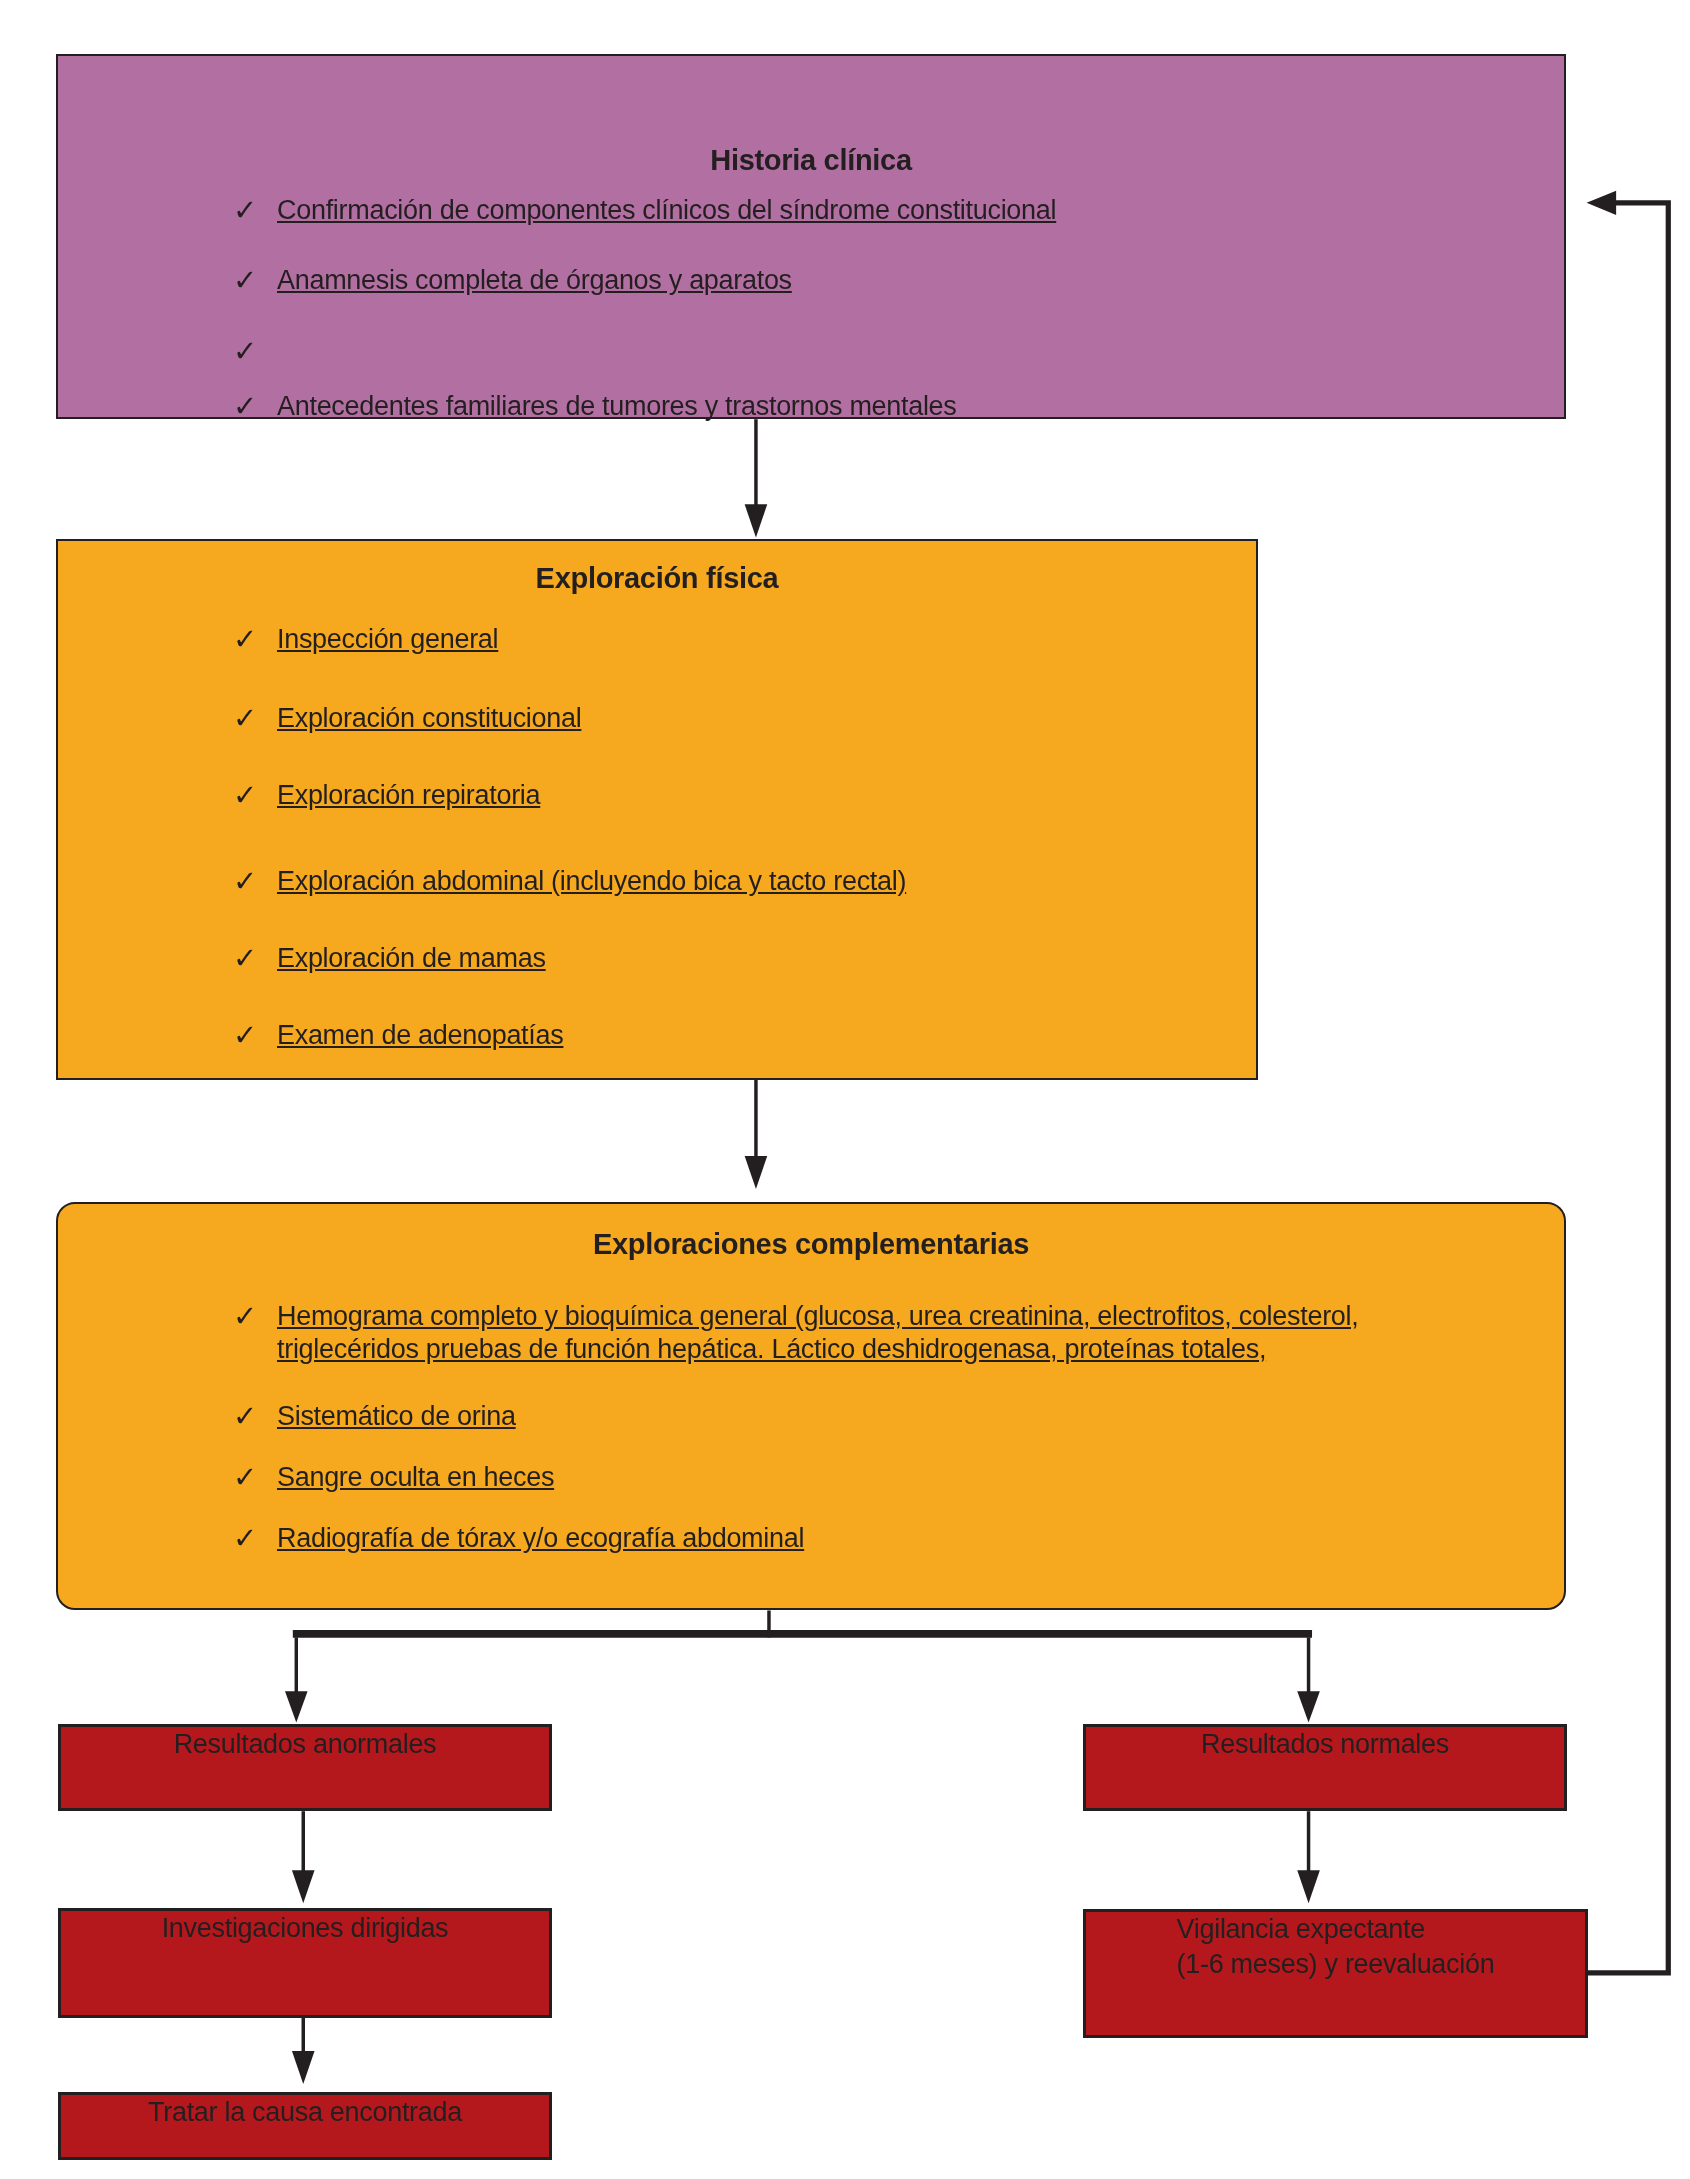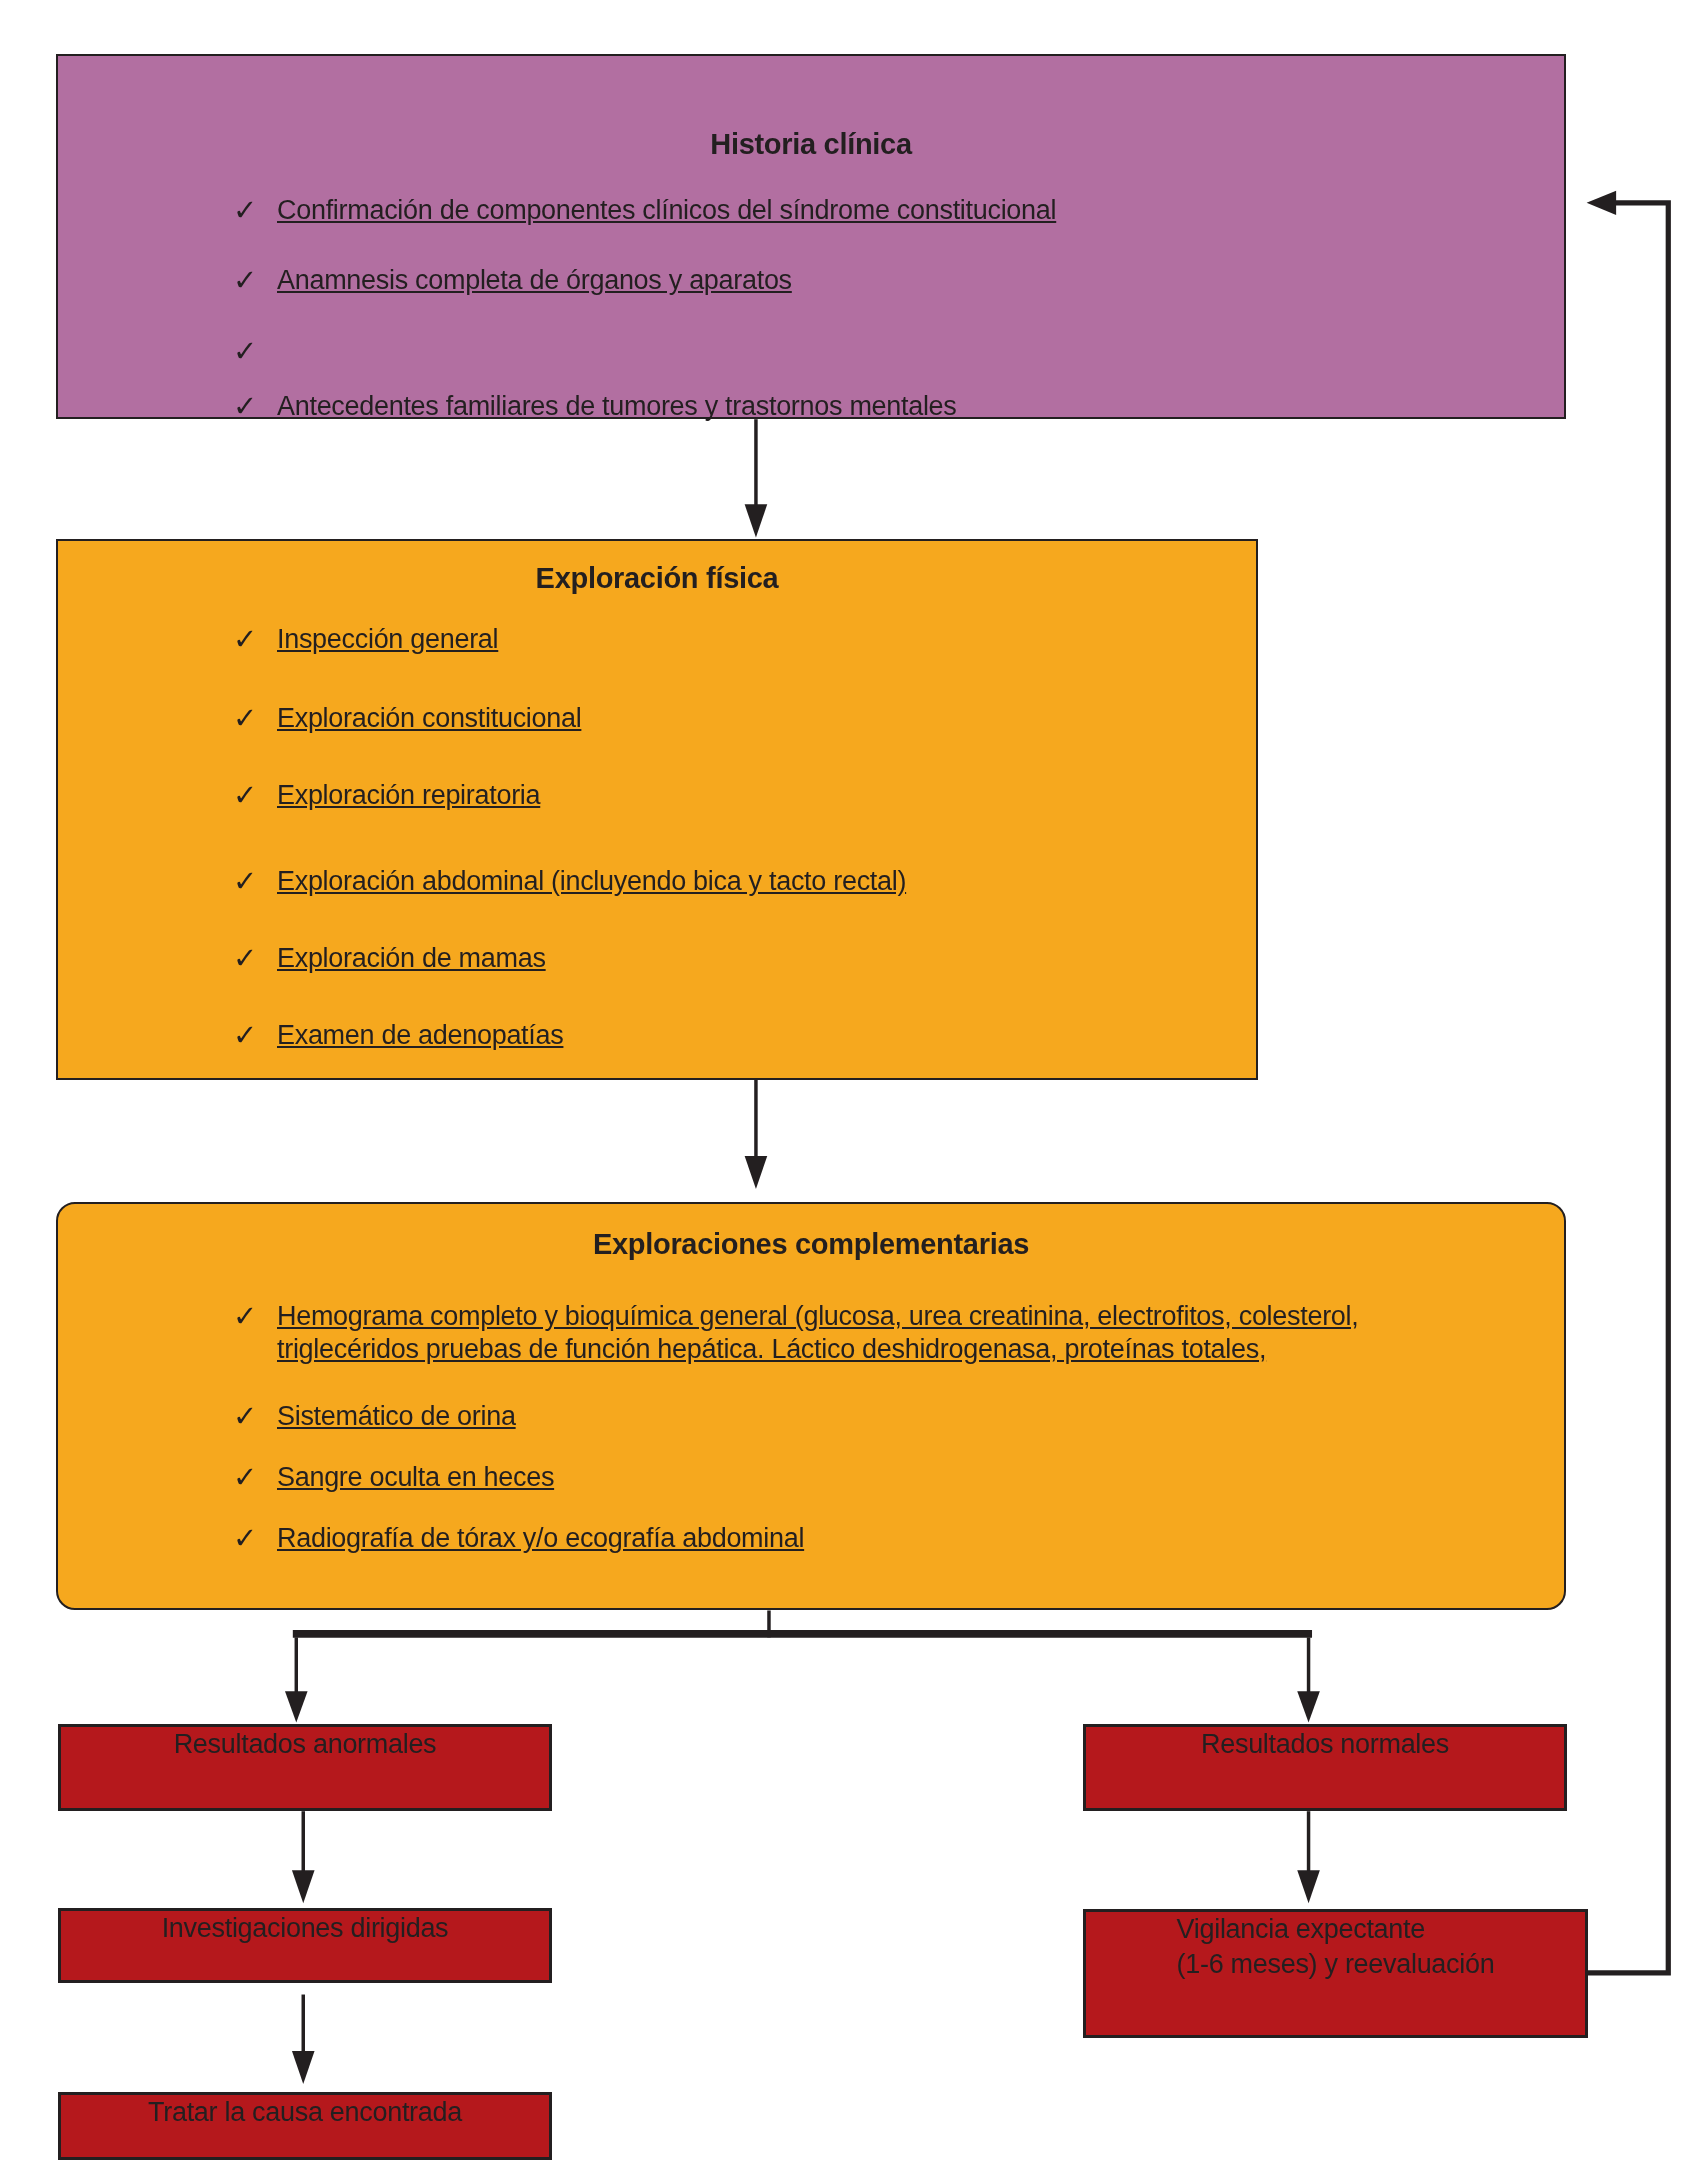--- a/index.html
+++ b/index.html
@@ -64,21 +64,21 @@
     <polygon class="fillhead" points="1493,2152 1519,2152 1506,2190"></polygon>
 
     <line class="stroke" x1="349" y1="2295" x2="349" y2="2364" stroke-width="4"></line>
     <polygon class="fillhead" points="336,2360 362,2360 349,2398"></polygon>
 
     <polyline points="1803,2270 1920,2270 1920,233 1858,233" fill="none" class="stroke" stroke-width="6"></polyline>
     <polygon class="fillhead" points="1860,219 1860,247 1826,233"></polygon>
   </svg>
 
   <section class="box purple" style="left:56px;top:54px;width:1510px;height:365px;">
-    <h2 class="box-title" style="top:72px;">Historia clínica</h2>
+    <h2 class="box-title" style="top:88px;">Historia clínica</h2>
     <div class="item" style="top:138px;">
       <span class="check">✓</span>
       <span class="txt">Confirmación de componentes clínicos del síndrome constitucional</span>
     </div>
     <div class="item" style="top:208px;">
       <span class="check">✓</span>
       <span class="txt">Anamnesis completa de órganos y aparatos</span>
     </div>
     <div class="item" style="top:279px;">
       <span class="check">✓</span>
@@ -142,21 +142,21 @@
   </section>
 
   <section class="box red" style="left:58px;top:1724px;width:494px;height:87px;">
     <span class="red-label">Resultados anormales</span>
   </section>
 
   <section class="box red" style="left:1083px;top:1724px;width:484px;height:87px;">
     <span class="red-label">Resultados normales</span>
   </section>
 
-  <section class="box red" style="left:58px;top:1908px;width:494px;height:75px;">
+  <section class="box red" style="left:58px;top:1908px;width:494px;height:110px;">
     <span class="red-label">Investigaciones dirigidas</span>
   </section>
 
   <section class="box red" style="left:1083px;top:1909px;width:505px;height:129px;">
     <span class="red-label left">
       <span style="display:block">Vigilancia expectante</span>
       <span style="display:block">(1-6 meses) y reevaluación</span>
     </span>
   </section>
 

